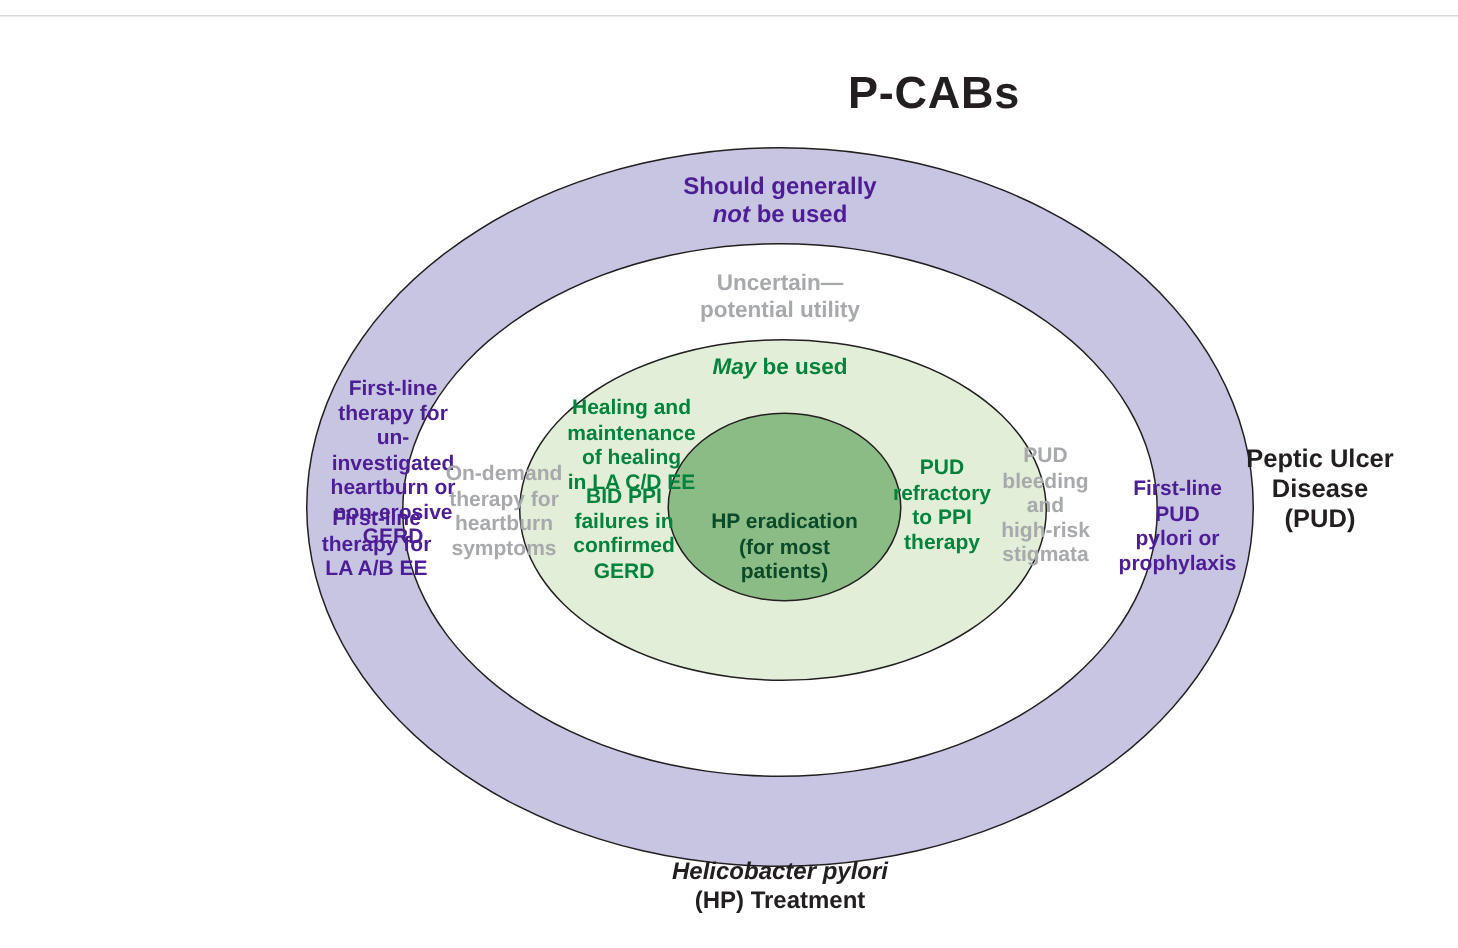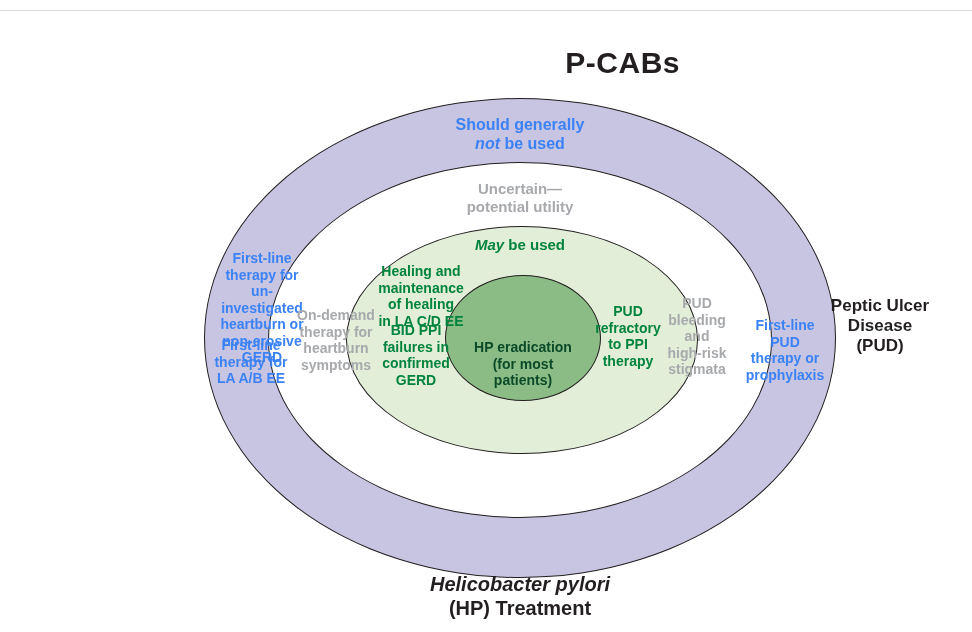--- a/index.html
+++ b/index.html
@@ -4,30 +4,30 @@
 <style>
   html,body { margin:0; padding:0; background:#ffffff; }
   body { font-family: "Liberation Sans", "DejaVu Sans", sans-serif; }
   .diagram { position:relative; width:972px; height:632px; background:#ffffff; overflow:hidden; }
   .abs { position:absolute; }
   .top-rule { position:absolute; left:0; top:10px; width:972px; height:1px; background:#d8d8d8; }
   .ellipse { border-radius:50%; border:1.5px solid #231f20; box-sizing:border-box; }
   .lbl { text-align:center; font-weight:700; }
   .pre { white-space:pre-line; }
   .title { margin:0; font-size:30px; font-weight:700; color:#231f20; text-align:right; letter-spacing:0.5px; }
-  .purple { color:#3b82f6; }
+  .purple { color:#4c1d95; }
   .green  { color:#00843d; }
   .gray   { color:#a7a9ac; }
   .dark   { color:#231f20; }
   .dgreen { color:#0b4a28; }
   .big    { font-size:16px; line-height:1.2; }
   .mid    { font-size:15px; line-height:1.2; }
   .small  { font-size:14px; line-height:1.18; }
   .cat    { font-size:17px; line-height:1.18; color:#231f20; }
-  .bottom-cat { font-size:20px; line-height:1.2; color:#231f20; }
+  .bottom-cat { font-size:16px; line-height:1.2; color:#231f20; }
   em { font-style:italic; }
 </style>
 </head>
 <body>
 
 <div class="diagram">
 
   <div class="top-rule"></div>
 
   <h1 class="abs title" style="left:360px; top:46px; width:320px;">P-CABs</h1>
@@ -62,21 +62,21 @@
 investigated
 heartburn or
 non-erosive
 GERD</div>
 
   <div class="abs lbl small purple pre" style="left:210px; top:337px; width:82px;">First-line
 therapy for
 LA A/B EE</div>
 
   <div class="abs lbl small purple pre" style="left:745px; top:317px; width:80px;">First-line PUD
-therapy or
+pylori or
 prophylaxis</div>
 
   <div class="abs lbl small gray pre" style="left:297px; top:307px; width:78px;">On-demand
 therapy for
 heartburn
 symptoms</div>
 
   <div class="abs lbl small gray pre" style="left:665px; top:295px; width:64px;">PUD
 bleeding
 and

